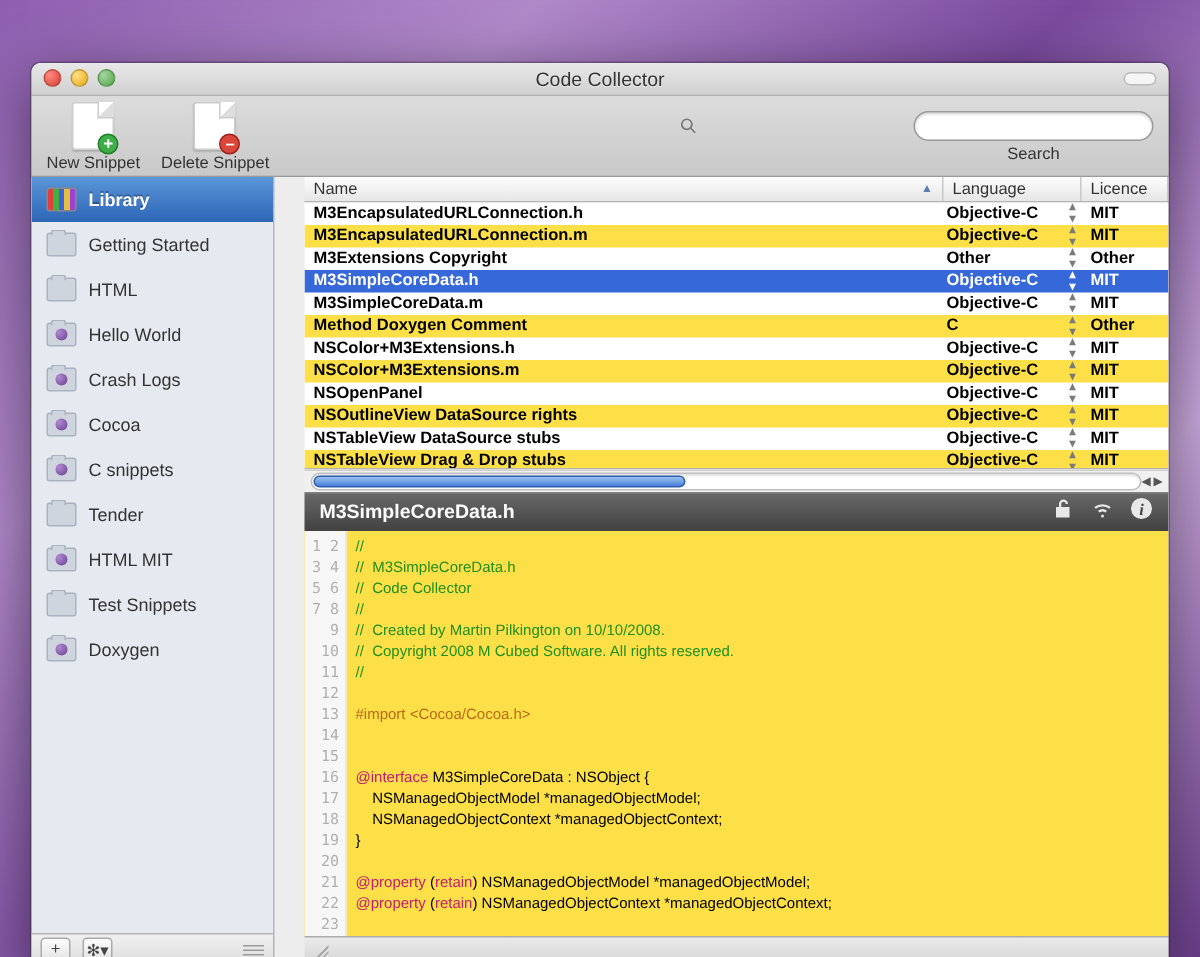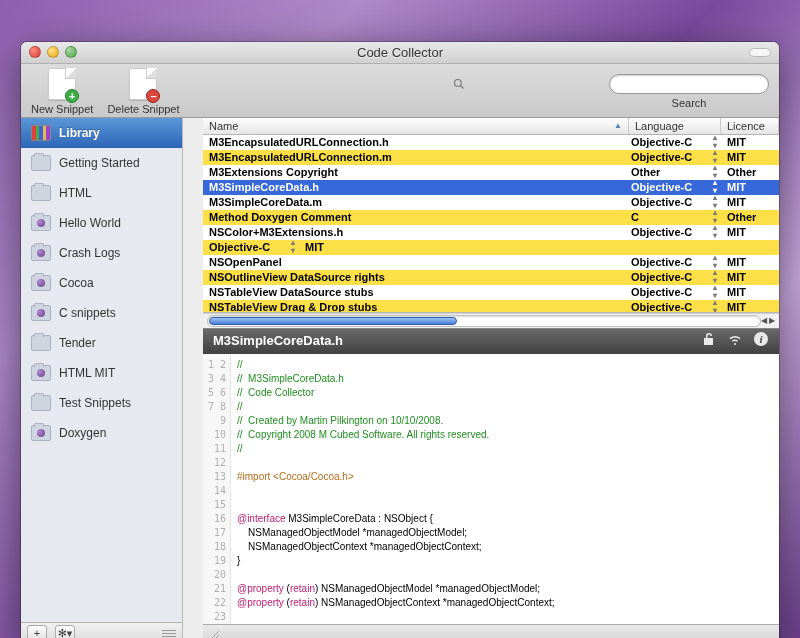--- a/index.html
+++ b/index.html
@@ -141,21 +141,21 @@
 
 .detail-head {
   height:26px; background:linear-gradient(#6a6a6a,#414141);
   color:#fff; display:flex; align-items:center; padding:0 10px;
   font-size:13px; font-weight:bold;
   box-shadow: inset 0 1px 0 rgba(255,255,255,0.18);
 }
 .detail-icons { margin-left:auto; display:flex; gap:10px; align-items:center; }
 .detail-icons svg { width:16px; height:16px; fill:#e8e8e8; }
 
-.code-wrap { flex:1; display:flex; background:#ffffff; overflow:hidden; }
+.code-wrap { flex:1; display:flex; background:#fde047; overflow:hidden; }
 .gutter { width:28px; background:#f7f7f7; border-right:1px solid #e5e5e5; color:#b0b0b0; font-family:Monaco,Menlo,monospace; font-size:10px; text-align:right; padding:4px 4px 0 0; line-height:14px;}
 .code { flex:1; font-family:Liberation Sans, sans-serif; font-size:10px; line-height:14px; padding:4px 0 0 6px; white-space:pre; overflow:hidden; color:#000;}
 .c-com { color:#1f8f1f; }
 .c-prep { color:#b96b18; }
 .c-kw { color:#c21b6f; }
 
 .footer { height:20px; background:linear-gradient(#eaeaea,#d3d3d3); border-top:1px solid #aaa; display:flex;}
 .footer .grip { margin-left:auto; width:16px; height:16px; margin:2px 2px 0 0; background:
   linear-gradient(135deg, transparent 60%, #a8a8a8 60% 65%, transparent 65% 72%, #a8a8a8 72% 77%, transparent 77% 84%, #a8a8a8 84% 89%, transparent 89%);
 }
@@ -323,20 +323,21 @@
             <div class="td scroll"></div>
           </div>
           <div class="tr">
             <div class="td name">NSColor+M3Extensions.h</div>
             <div class="td lang">Objective-C</div>
             <div class="td updn">▴<br>▾</div>
             <div class="td lic">MIT</div>
             <div class="td scroll"></div>
           </div>
           <div class="tr alt">
+            <div class="td name">NSColor+M3Extensions.m</div>
             <div class="td lang">Objective-C</div>
             <div class="td updn">▴<br>▾</div>
             <div class="td lic">MIT</div>
             <div class="td scroll"></div>
           </div>
           <div class="tr">
             <div class="td name">NSOpenPanel</div>
             <div class="td lang">Objective-C</div>
             <div class="td updn">▴<br>▾</div>
             <div class="td lic">MIT</div>

